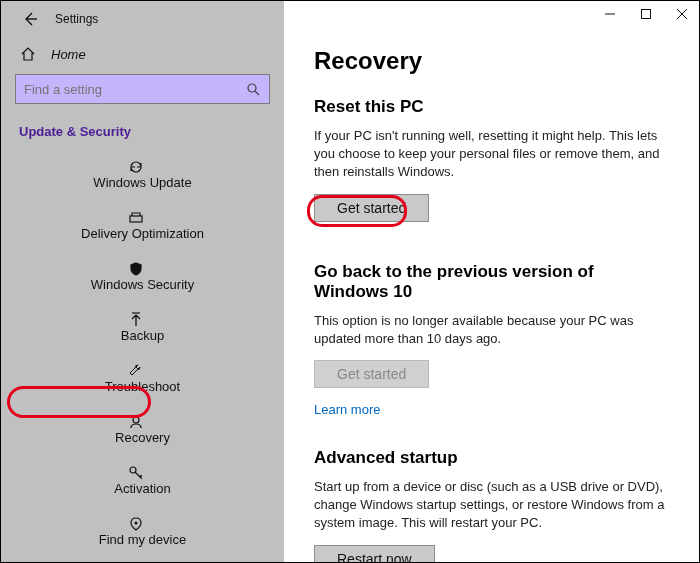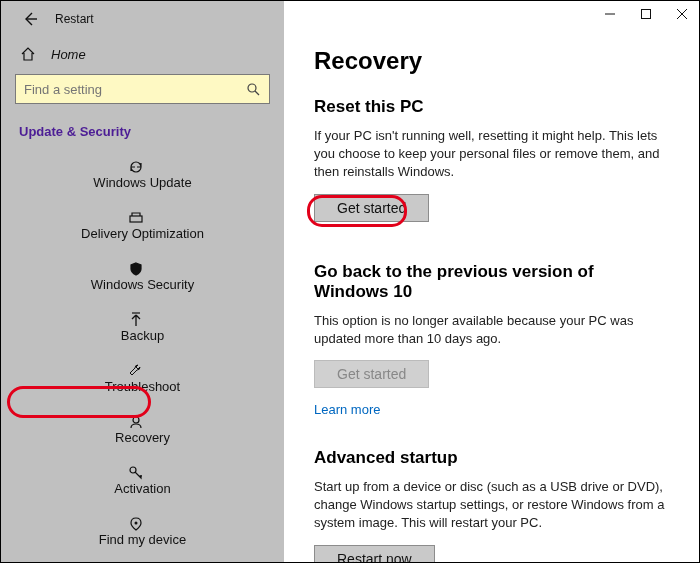--- a/index.html
+++ b/index.html
@@ -6,21 +6,21 @@
   body { width: 700px; height: 563px; overflow: hidden; background: #fff; border: 1px solid #000; }
   .window { display: flex; width: 100%; height: 100%; position: relative; }
   .sidebar { width: 283px; height: 100%; background: #c0c0c0; padding: 0; display: flex; flex-direction: column; }
   .topbar { display: flex; align-items: center; padding: 9px 18px 8px 20px; }
   .topbar .back { width: 18px; height: 18px; display: flex; align-items: center; justify-content: center; margin-right: 16px; }
   .topbar .title { font-size: 12px; color: #111; }
   .home-row { display: flex; align-items: center; padding: 10px 18px 8px 18px; font-style: italic; }
   .home-row .icon { width: 18px; margin-right: 14px; display: flex; align-items: center; justify-content: center; }
   .home-row .label { font-size: 13px; color: #111; }
   .search-wrap { padding: 4px 14px 8px 14px; }
-  .search { width: 100%; height: 30px; background: #fef9c3; border: 1px solid #7a7a7a; padding: 0 28px 0 8px; font-size: 13px; color: #444; position: relative; }
+  .search { width: 100%; height: 30px; background: #c4b5fd; border: 1px solid #7a7a7a; padding: 0 28px 0 8px; font-size: 13px; color: #444; position: relative; }
   .search-box { position: relative; }
   .search-box .sicon { position: absolute; right: 10px; top: 50%; transform: translateY(-50%); width: 14px; height: 14px; }
   .section-header { font-size: 13px; font-weight: 700; color: #4c1d95; padding: 12px 18px 10px 18px; }
   .navlist { list-style: none; }
   .navlist li { display: flex; align-items: center; padding: 10px 18px; font-size: 13px; color: #111; flex-direction: column; }
   .navlist li .icon { width: 18px; margin-right: 14px; display: flex; align-items: center; justify-content: center; }
   .redcircle1 { position: absolute; left: 6px; top: 385px; width: 144px; height: 32px; border: 3px solid #e2001a; border-radius: 18px; pointer-events: none; }
   .content { flex: 1; padding: 20px 28px 10px 30px; overflow: hidden; position: relative; }
   .winctrls { position: absolute; top: 6px; right: 10px; display: flex; gap: 22px; }
   .winctrls span { width: 14px; height: 14px; display: flex; align-items: center; justify-content: center; font-size: 13px; color: #111; }
@@ -41,21 +41,21 @@
 
 <div class="window">
   <div class="sidebar">
     <div class="topbar">
       <span class="back">
         <svg width="16" height="16" viewBox="0 0 16 16">
             <path d="M10 2 L4 8 L10 14" stroke="#111" stroke-width="1.4" fill="none"></path>
             <path d="M4 8 L15 8" stroke="#111" stroke-width="1.4"></path>
           </svg>
       </span>
-      <span class="title">Restart</span>
+      <span class="title">Settings</span>
     </div>
     <div class="home-row">
       <span class="icon">
         <svg width="16" height="16" viewBox="0 0 16 16">
             <path d="M2 8 L8 2 L14 8 M4 7 V14 H12 V7" stroke="#111" stroke-width="1.2" fill="none"></path>
           </svg>
       </span>
       <span class="label">Home</span>
     </div>
     <div class="search-wrap">

